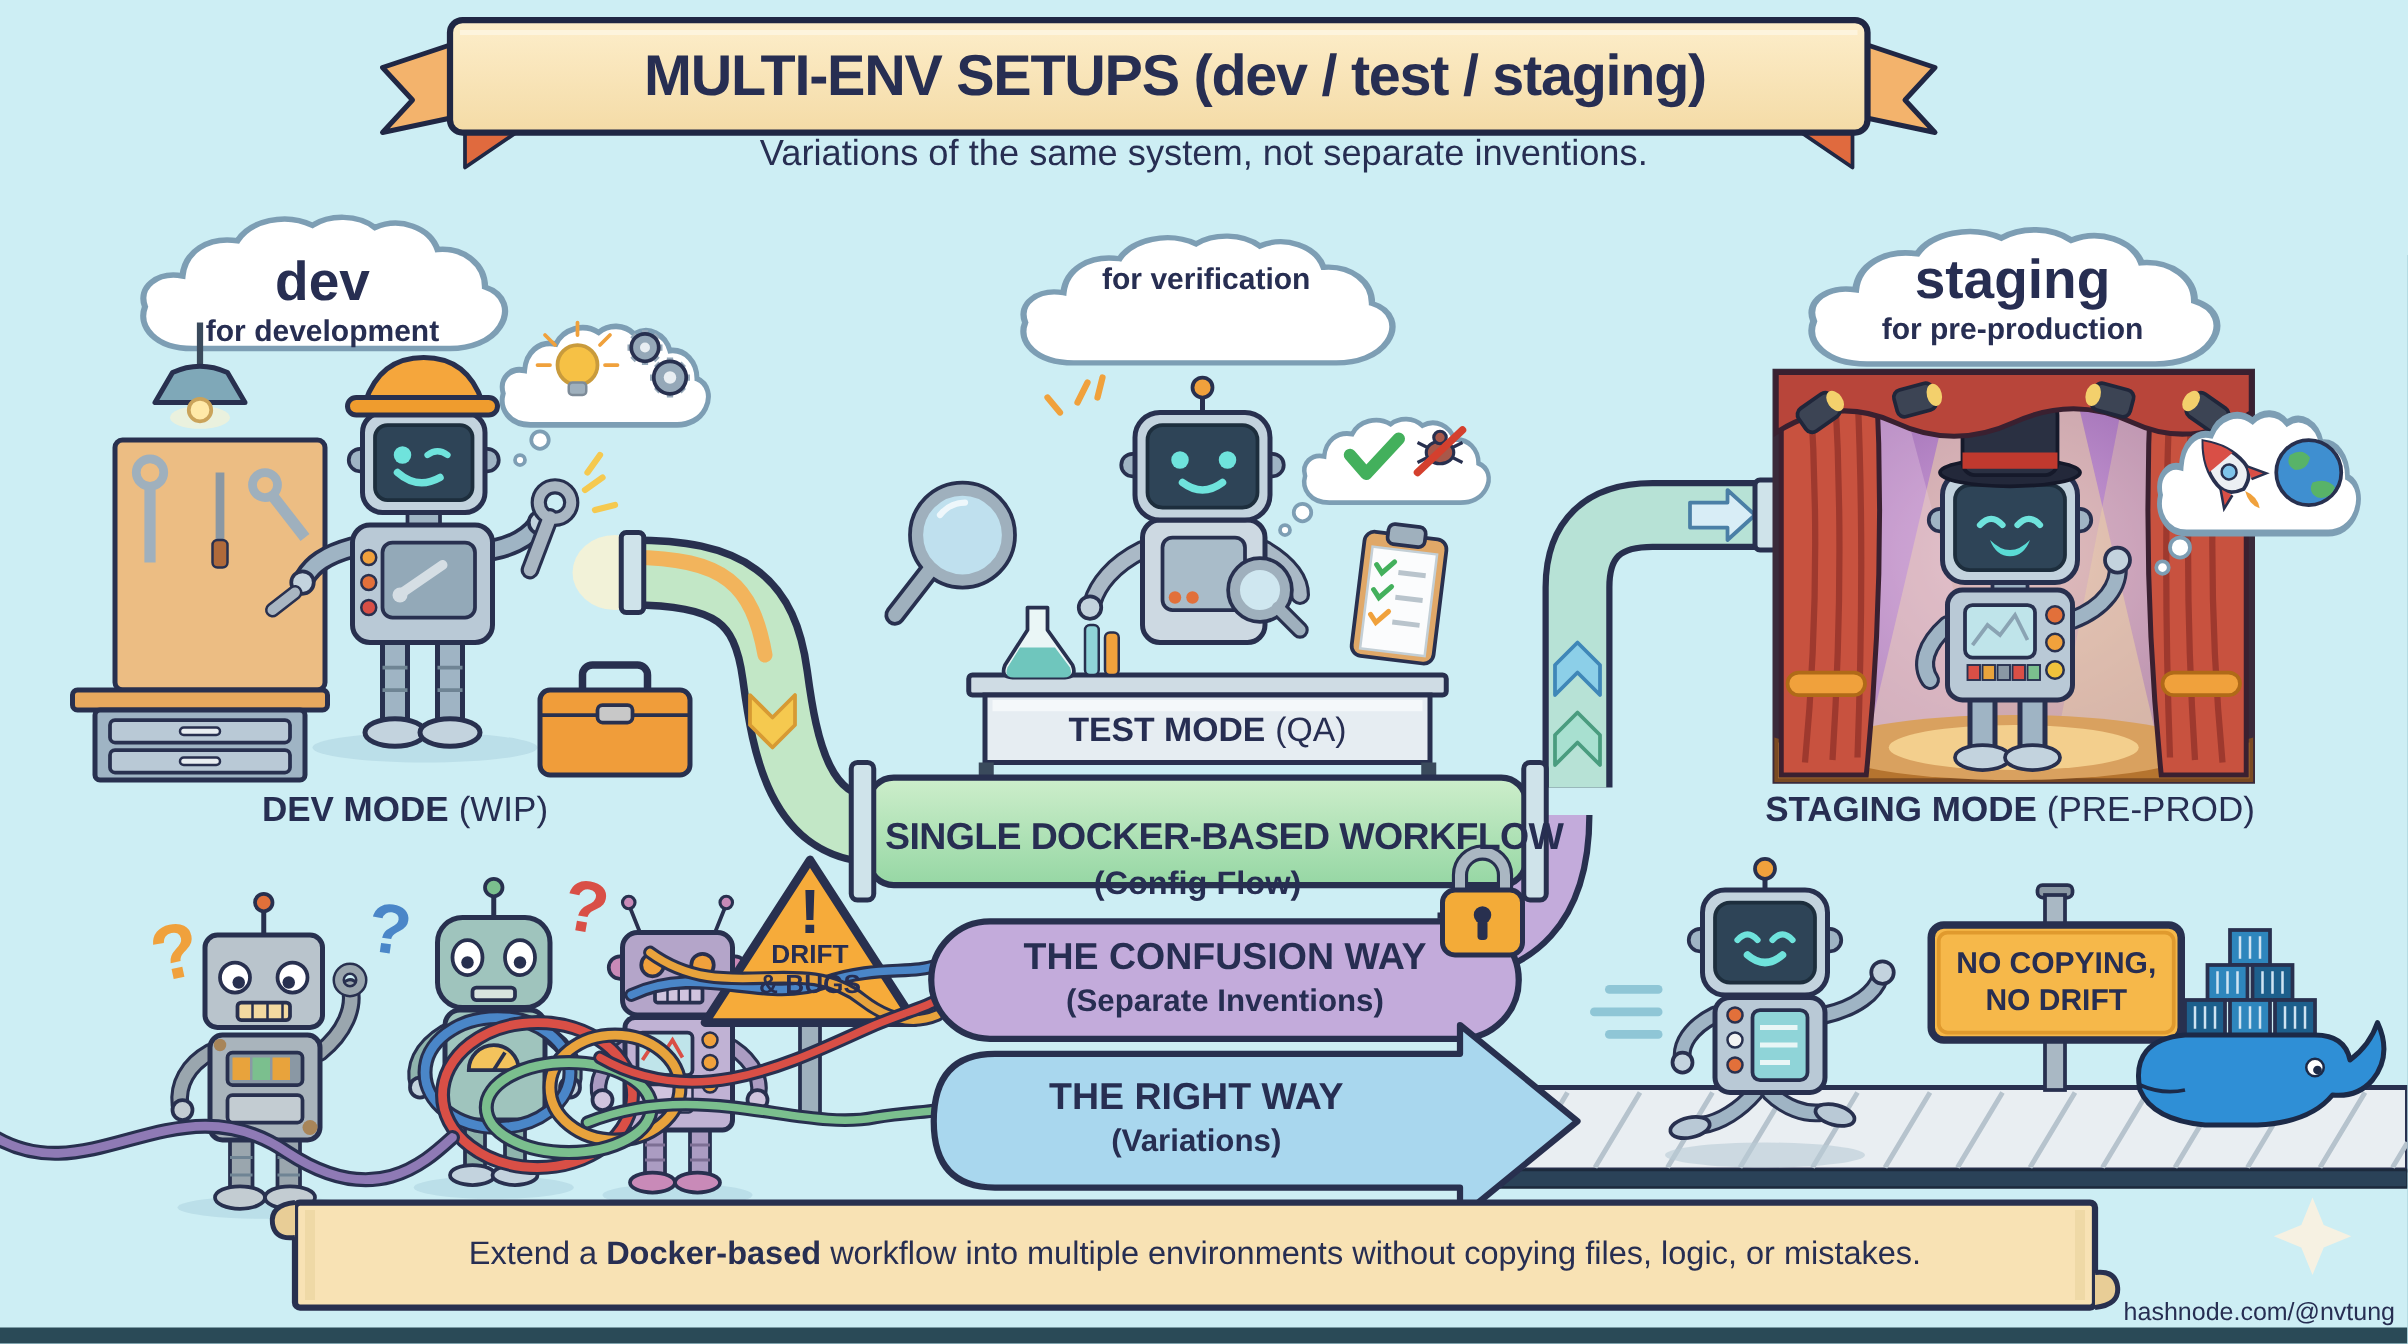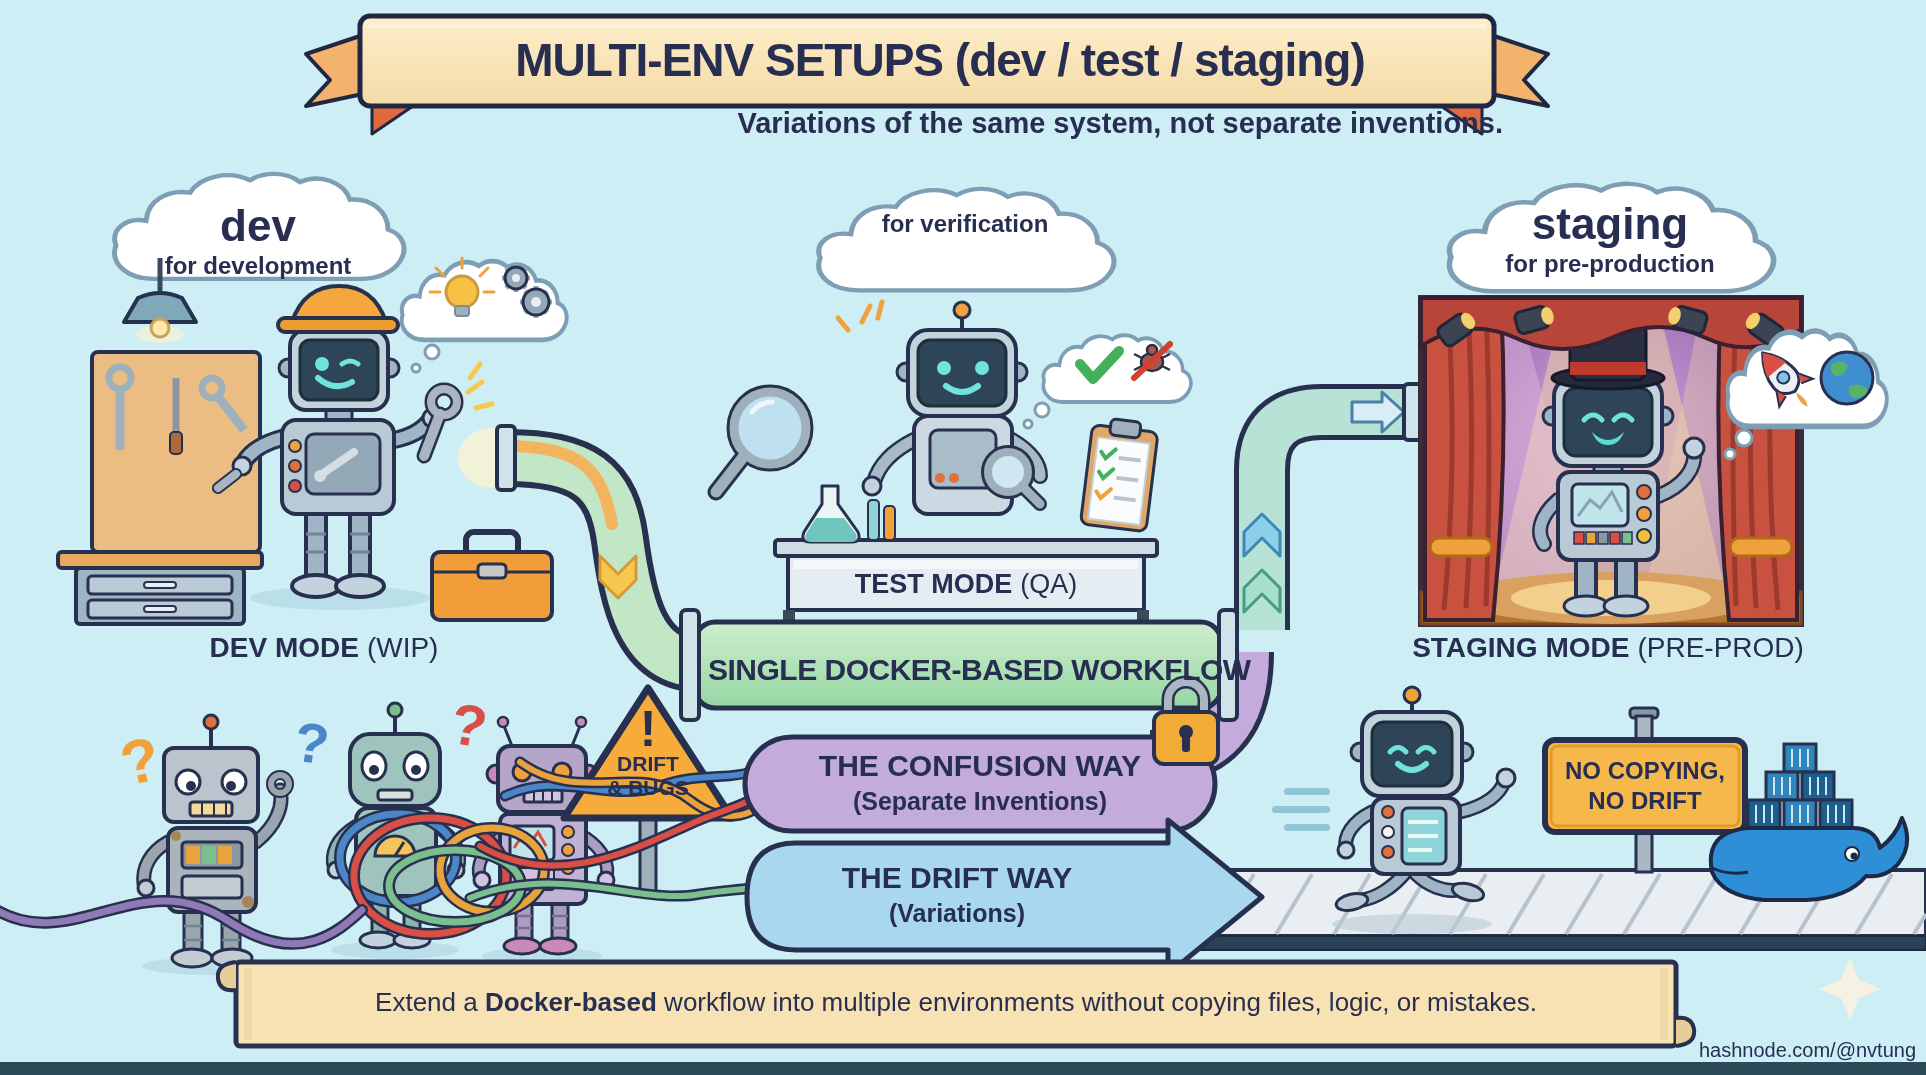--- a/index.html
+++ b/index.html
@@ -4,21 +4,21 @@
 <style>
   html,body{margin:0;padding:0;background:#9bc9d4;}
   .canvas{position:relative;width:1926px;height:1075px;overflow:hidden;background:#cdeef4;
           font-family:"Liberation Sans",sans-serif;}
   .art{position:absolute;left:0;top:0;width:1926px;height:1075px;}
   svg text{font-family:"Liberation Sans",sans-serif;}
   .t{position:absolute;text-align:center;color:#272e52;line-height:1.08;white-space:nowrap;}
   .b{font-weight:bold;}
   .r{font-weight:normal;margin-left:8px;}
   .title{font-size:46px;font-weight:bold;letter-spacing:-1px;}
-  .subtitle{font-size:29px;font-weight:bold;text-align:right;}
+  .subtitle{font-size:29px;font-weight:normal;}
   .cloudbig{font-size:44px;font-weight:bold;line-height:1;}
   .cloudsmall{font-size:24px;font-weight:bold;line-height:1;margin-top:6px;}
   .mode{font-size:28px;}
   .pipe1{font-size:30px;font-weight:bold;letter-spacing:-0.5px;}
   .pipe2{font-size:26px;font-weight:bold;margin-top:6px;}
   .flow1{font-size:30px;font-weight:bold;}
   .flow2{font-size:25px;font-weight:bold;margin-top:6px;}
   .signline{font-size:21px;font-weight:bold;line-height:1.12;}
   .nocopy{font-size:24px;font-weight:bold;line-height:1.25;}
   .scroll{font-size:26px;font-weight:normal;}
@@ -575,27 +575,28 @@
 </div>
 <div class="t mode" style="left:1398px;top:633px;width:420px;">
   <span class="b">STAGING MODE</span><span class="r">(PRE-PROD)</span>
 </div>
 <div class="t mode" style="left:788px;top:570px;width:356px;font-size:27px;">
   <span class="b">TEST MODE</span><span class="r">(QA)</span>
 </div>
 
 <div class="t" style="left:708px;top:654px;width:500px;">
   <div class="pipe1">SINGLE DOCKER-BASED WORKFLOW</div>
+  <div class="pipe2">(Config Flow)</div>
 </div>
 <div class="t" style="left:745px;top:750px;width:470px;">
   <div class="flow1">THE CONFUSION WAY</div>
   <div class="flow2">(Separate Inventions)</div>
 </div>
 <div class="t" style="left:737px;top:862px;width:440px;">
-  <div class="flow1">THE DRIFT WAY</div>
+  <div class="flow1">THE RIGHT WAY</div>
   <div class="flow2">(Variations)</div>
 </div>
 
 <div class="t" style="left:588px;top:752px;width:120px;">
   <div class="signline">DRIFT</div>
   <div class="signline">&amp; BUGS</div>
 </div>
 <div class="t" style="left:1545px;top:756px;width:200px;">
   <div class="nocopy">NO COPYING,</div>
   <div class="nocopy">NO DRIFT</div>

